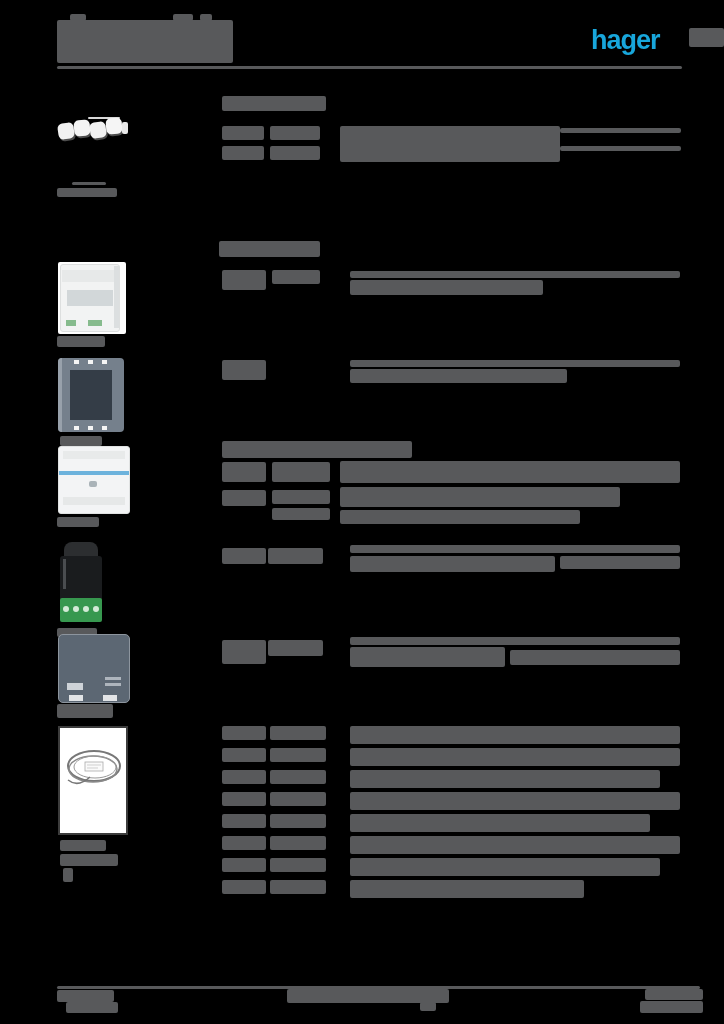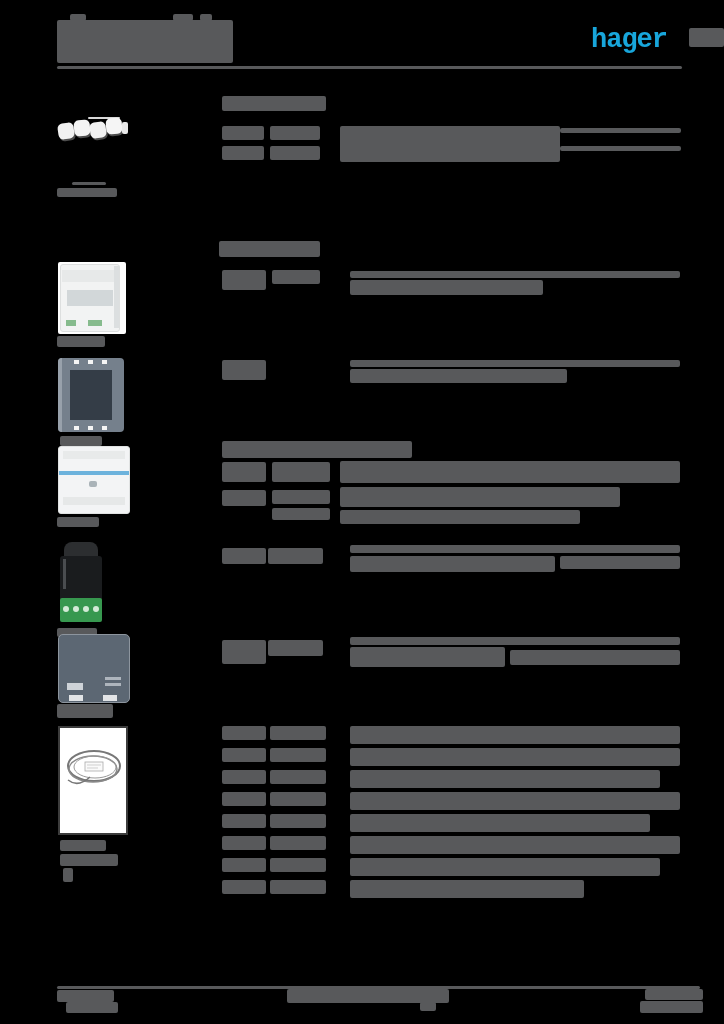--- a/index.html
+++ b/index.html
@@ -8,21 +8,21 @@
   .bar{position:absolute;border-radius:2px;}
   .logo{position:absolute;left:591px;top:27px;font-weight:700;font-size:27px;
         letter-spacing:-1px;color:#18a6db;line-height:1;}
   .fig{position:absolute;}
   .part{position:absolute;}
   .photo-frame{background:#ffffff;}
 </style>
 </head>
 <body>
 
-<div class="page" style="background: rgb(0, 0, 0); font-family: Liberation Mono, monospace;">
+<div class="page" style="background: rgb(0, 0, 0);">
 
   <div>
       <div class="bar" style="left: 70px; top: 14px; width: 16px; height: 7px; background: rgb(88, 89, 91);"></div>
       <div class="bar" style="left: 173px; top: 14px; width: 20px; height: 7px; background: rgb(88, 89, 91);"></div>
       <div class="bar" style="left: 200px; top: 14px; width: 12px; height: 7px; background: rgb(88, 89, 91);"></div>
       <div class="bar" style="left: 57px; top: 20px; width: 176px; height: 43px; background: rgb(88, 89, 91);"></div>
       <div class="bar" style="left: 57px; top: 66px; width: 625px; height: 3px; background: rgb(88, 89, 91);"></div>
       <div class="bar" style="left: 689px; top: 28px; width: 35px; height: 19px; background: rgb(88, 89, 91);"></div>
       <div class="bar" style="left: 222px; top: 96px; width: 104px; height: 15px; background: rgb(88, 89, 91);"></div>
       <div class="bar" style="left: 222px; top: 126px; width: 42px; height: 14px; background: rgb(88, 89, 91);"></div>

